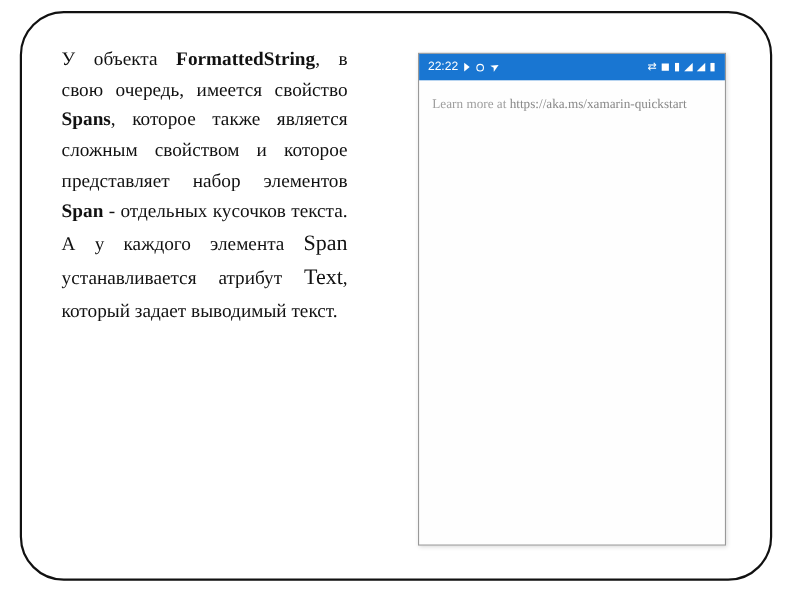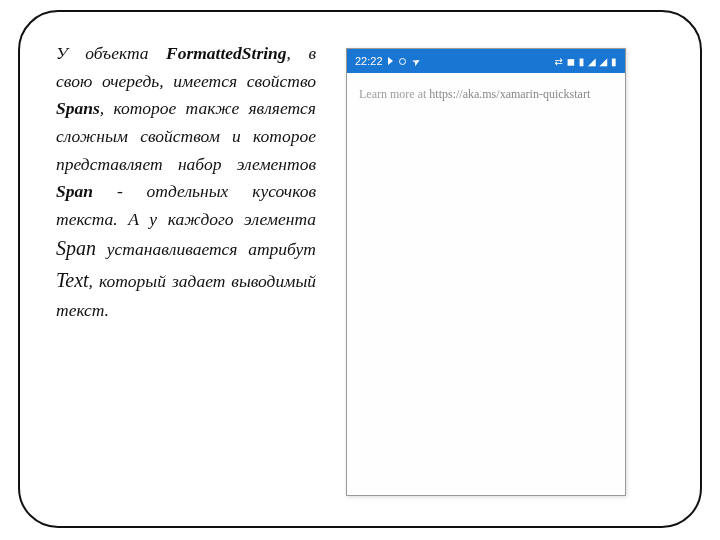--- a/index.html
+++ b/index.html
@@ -22,27 +22,27 @@
       display: flex;
       gap: 30px;
     }
     .text-col {
       width: 260px;
       font-size: 17.5px;
       line-height: 1.58;
       color: #111;
       text-align: justify;
       text-justify: inter-word;
-      font-style: italic;
     }
     .text-col .b { font-weight: bold; }
     .text-col .big { font-size: 20px; }
     .phone-col {
       flex: 1;
       display: flex;
+      justify-content: flex-end;
       align-items: flex-start;
       padding-top: 8px;
       padding-right: 4px;
     }
     .phone {
       width: 280px;
       height: 448px;
       background: #fefefe;
       border: 1px solid #999;
       box-shadow: 1px 1px 4px rgba(0,0,0,0.15);

